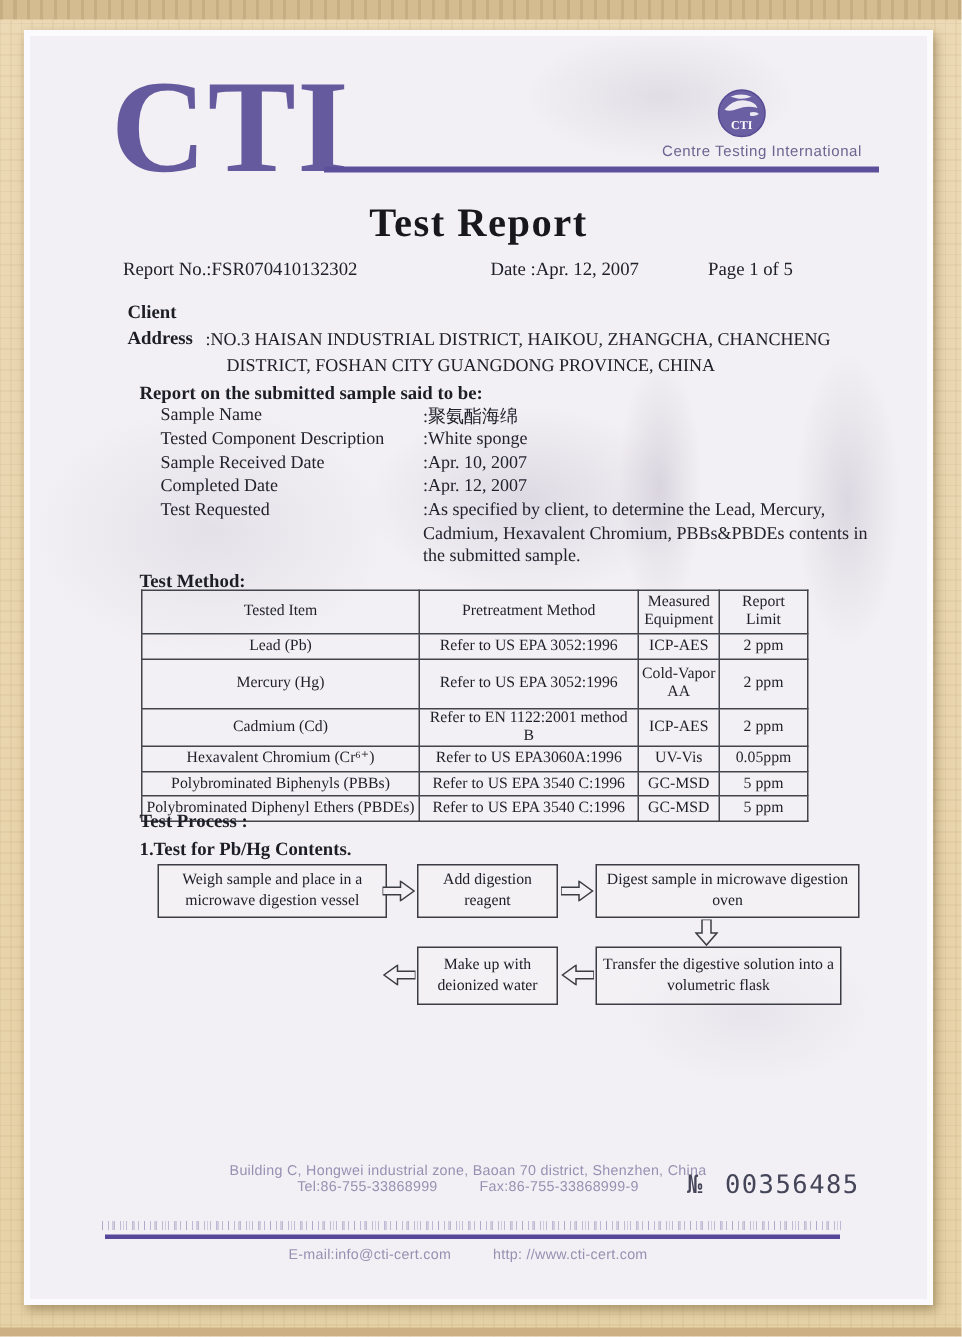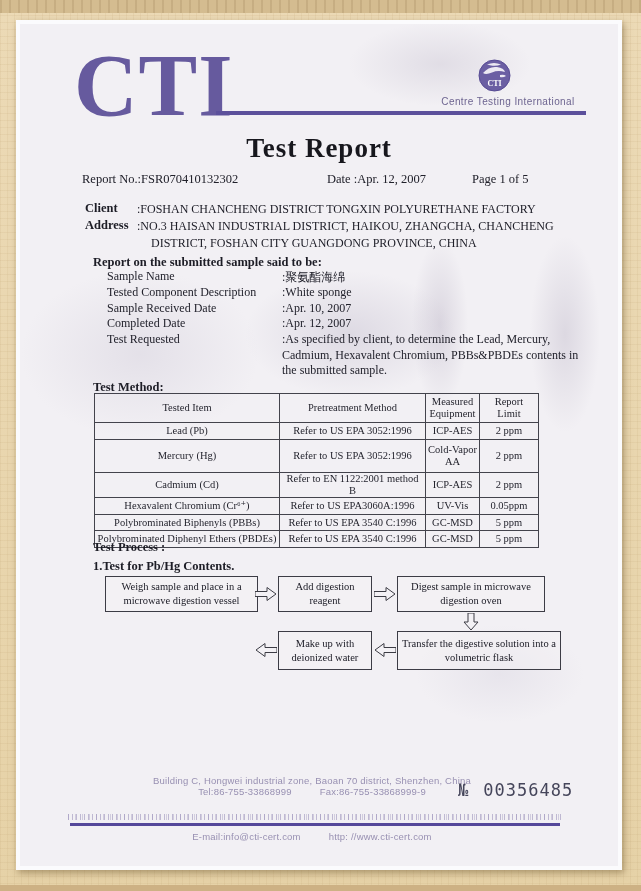--- a/index.html
+++ b/index.html
@@ -73,21 +73,21 @@
   tr.h-hdr{height:29px;} tr.h-17{height:17px;} tr.h-33{height:33px;} tr.h-16{height:16px;}
 
   .process-heading{left:73px; top:516px; font-size:12.5px;}
   .process-subheading{left:73px; top:535px; font-size:12.5px;}
 
   .flowbox{border:1px solid #3c3c45; display:flex; align-items:center; justify-content:center;
     text-align:center; font-size:10.5px; line-height:14px; color:#20202a; padding:1px;
     box-sizing:border-box; background:rgba(243,241,245,0.45);}
   .fb1{left:85px; top:552px; width:153px; height:36px;font-family:Liberation Serif, serif;}
   .fb2{left:258px; top:552px; width:94px; height:36px;}
-  .fb3{left:377px; top:552px; width:148px; height:36px;}
+  .fb3{left:377px; top:552px; width:176px; height:36px;}
   .fb4{left:85px; top:607px; width:148px; height:39px;}
   .fb5{left:258px; top:607px; width:94px; height:39px;}
   .fb6{left:377px; top:607px; width:164px; height:39px;}
   .ar1{left:235px; top:563px;} .ar2{left:354px; top:563px;}
   .ad1{left:443px; top:589px;}
   .al1{left:354px; top:619px;} .al2{left:235px; top:619px;}
 
   .footer-line{left:60px; width:464px; display:flex; justify-content:center; gap:28px;
     font-family:"Liberation Sans","DejaVu Sans",sans-serif; font-size:9.5px; color:#9890b2;
     letter-spacing:0.2px;}
@@ -123,21 +123,20 @@
       </svg>
     </div>
     <div class="abs org-name">Centre Testing International</div>
 
     <div class="abs report-title">Test Report</div>
     <div class="abs meta meta-report-no nowrap">Report No.:FSR070410132302</div>
     <div class="abs meta meta-date nowrap">Date :Apr. 12, 2007</div>
     <div class="abs meta meta-page nowrap">Page 1 of 5</div>
 
     <div class="abs lbl client-label">Client</div>
-    <div class="abs val client-value nowrap">:FOSHAN CHANCHENG DISTRICT TONGXIN POLYURETHANE FACTORY</div>
     <div class="abs lbl address-label">Address</div>
     <div class="abs val address-line1 nowrap">:NO.3 HAISAN INDUSTRIAL DISTRICT, HAIKOU, ZHANGCHA, CHANCHENG</div>
     <div class="abs val address-line2 nowrap">DISTRICT, FOSHAN CITY GUANGDONG PROVINCE, CHINA</div>
 
     <div class="abs lbl sample-heading nowrap">Report on the submitted sample said to be:</div>
     <div class="abs srow-label sr0 nowrap">Sample Name</div>
     <div class="abs srow-value sr0 nowrap">:聚氨酯海绵</div>
     <div class="abs srow-label sr1 nowrap">Tested Component Description</div>
     <div class="abs srow-value sr1 nowrap">:White sponge</div>
     <div class="abs srow-label sr2 nowrap">Sample Received Date</div>

